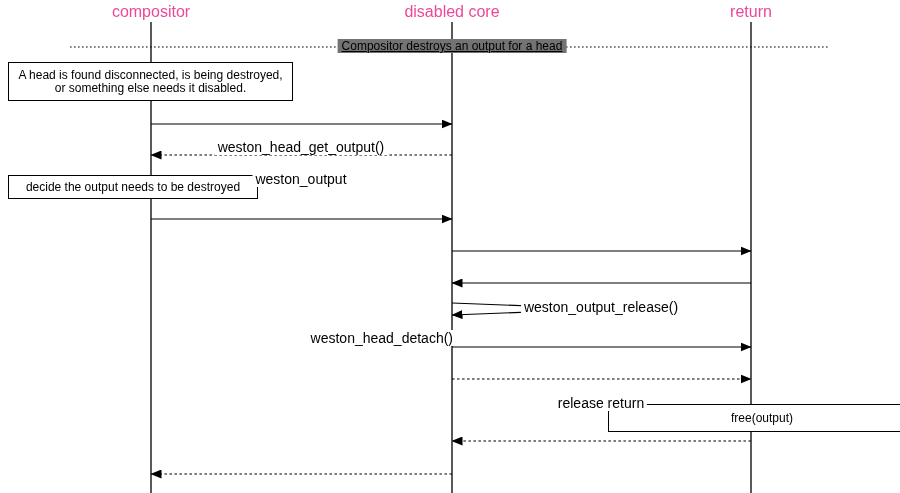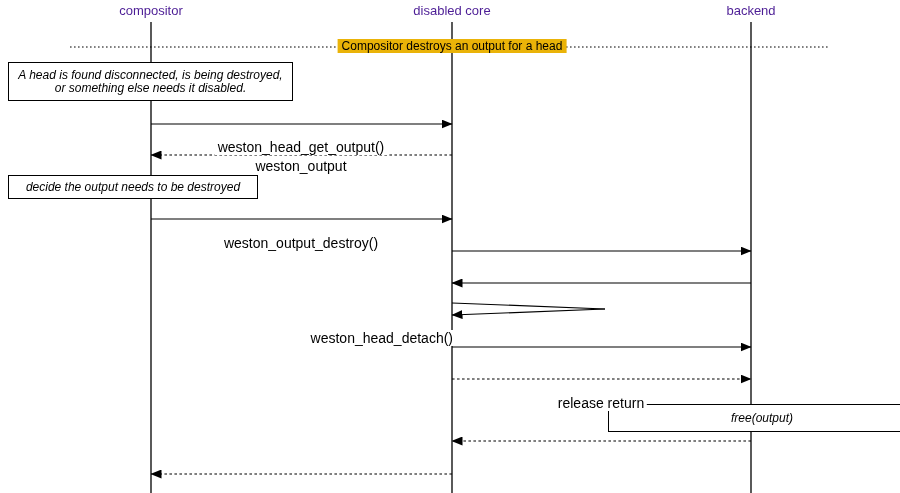--- a/index.html
+++ b/index.html
@@ -18,34 +18,35 @@
   }
   svg.layer {
     position: absolute;
     left: 0;
     top: 0;
     width: 900px;
     height: 493px;
   }
   .actor-label {
     position: absolute;
-    font-size: 13px;
-    color: #4c1d95;
+    font-size: 16px;
+    color: #ec4899;
     white-space: nowrap;
     transform: translateX(-50%);
     text-align: center;
   }
   .sep-label {
     position: absolute;
     font-size: 12px;
-    background: #eab308;
+    background: #737373;
     padding: 0 4px;
     white-space: nowrap;
     transform: translateX(-50%);
     text-align: center;
+    text-decoration: underline;
   }
   .msg-label {
     position: absolute;
     font-size: 14px;
     background: #ffffff;
     padding: 0 3px;
     white-space: nowrap;
     transform: translateX(-50%);
     text-align: center;
     margin-top: 32px;
@@ -59,21 +60,20 @@
     border: 1px solid #000000;
     background: #ffffff;
     box-sizing: border-box;
     display: flex;
     align-items: center;
     justify-content: center;
     text-align: center;
     font-size: 12px;
     line-height: 13px;
     padding: 1px 4px;
-    font-style: italic;
   }
   .note-text {
     display: block;
     width: 100%;
   }
 </style>
 </head>
 <body>
 
 <div id="diagram">
@@ -120,42 +120,42 @@
       <line x1="452" y1="379" x2="751" y2="379" stroke="#000000" stroke-width="1.1" stroke-dasharray="2.6,2.4" marker-end="url(#arrowRight)"></line>
 
       <line x1="751" y1="441" x2="452" y2="441" stroke="#000000" stroke-width="1.1" stroke-dasharray="2.6,2.4" marker-end="url(#arrowLeft)"></line>
 
       <line x1="452" y1="474" x2="151" y2="474" stroke="#000000" stroke-width="1.1" stroke-dasharray="2.6,2.4" marker-end="url(#arrowLeft)"></line>
     </g>
   </svg>
 
   <div class="actor-label" style="left:151px; top:3px;">compositor</div>
   <div class="actor-label" style="left:452px; top:3px;">disabled core</div>
-  <div class="actor-label" style="left:751px; top:3px;">backend</div>
+  <div class="actor-label" style="left:751px; top:3px;">return</div>
 
   <div class="sep-label" style="left:452px; top:39px;">Compositor destroys an output for a head</div>
 
   <div class="note-box" style="left:8px; top:62px; width:285px; height:39px;">
     <span class="note-text">A head is found disconnected, is being destroyed, or something else needs it disabled.</span>
   </div>
 
   <div class="note-box" style="left:8px; top:175px; width:250px; height:24px;">
     <span class="note-text">decide the output needs to be destroyed</span>
   </div>
 
   <div class="note-box" style="left:608px; top:404px; width:308px; height:28px;">
     <span class="note-text">free(output)</span>
   </div>
 
   <div class="msg-label" style="left:301px; top:107px;">weston_head_get_output()</div>
 
-  <div class="msg-label" style="left:301px; top:126px;">weston_output</div>
-
-  <div class="msg-label" style="left:301px; top:203px;">weston_output_destroy()</div>
+  <div class="msg-label" style="left:301px; top:139px;">weston_output</div>
 
 
+
+  <div class="msg-label" style="left:601px; top:267px;">weston_output_release()</div>
 
   <div class="msg-label right-aligned" style="left:292px; top:298px; width:158px;">weston_head_detach()</div>
 
 
   <div class="msg-label" style="left:601px; top:363px;text-align:center;">release return</div>
 
 </div>
 
 </body></html>

